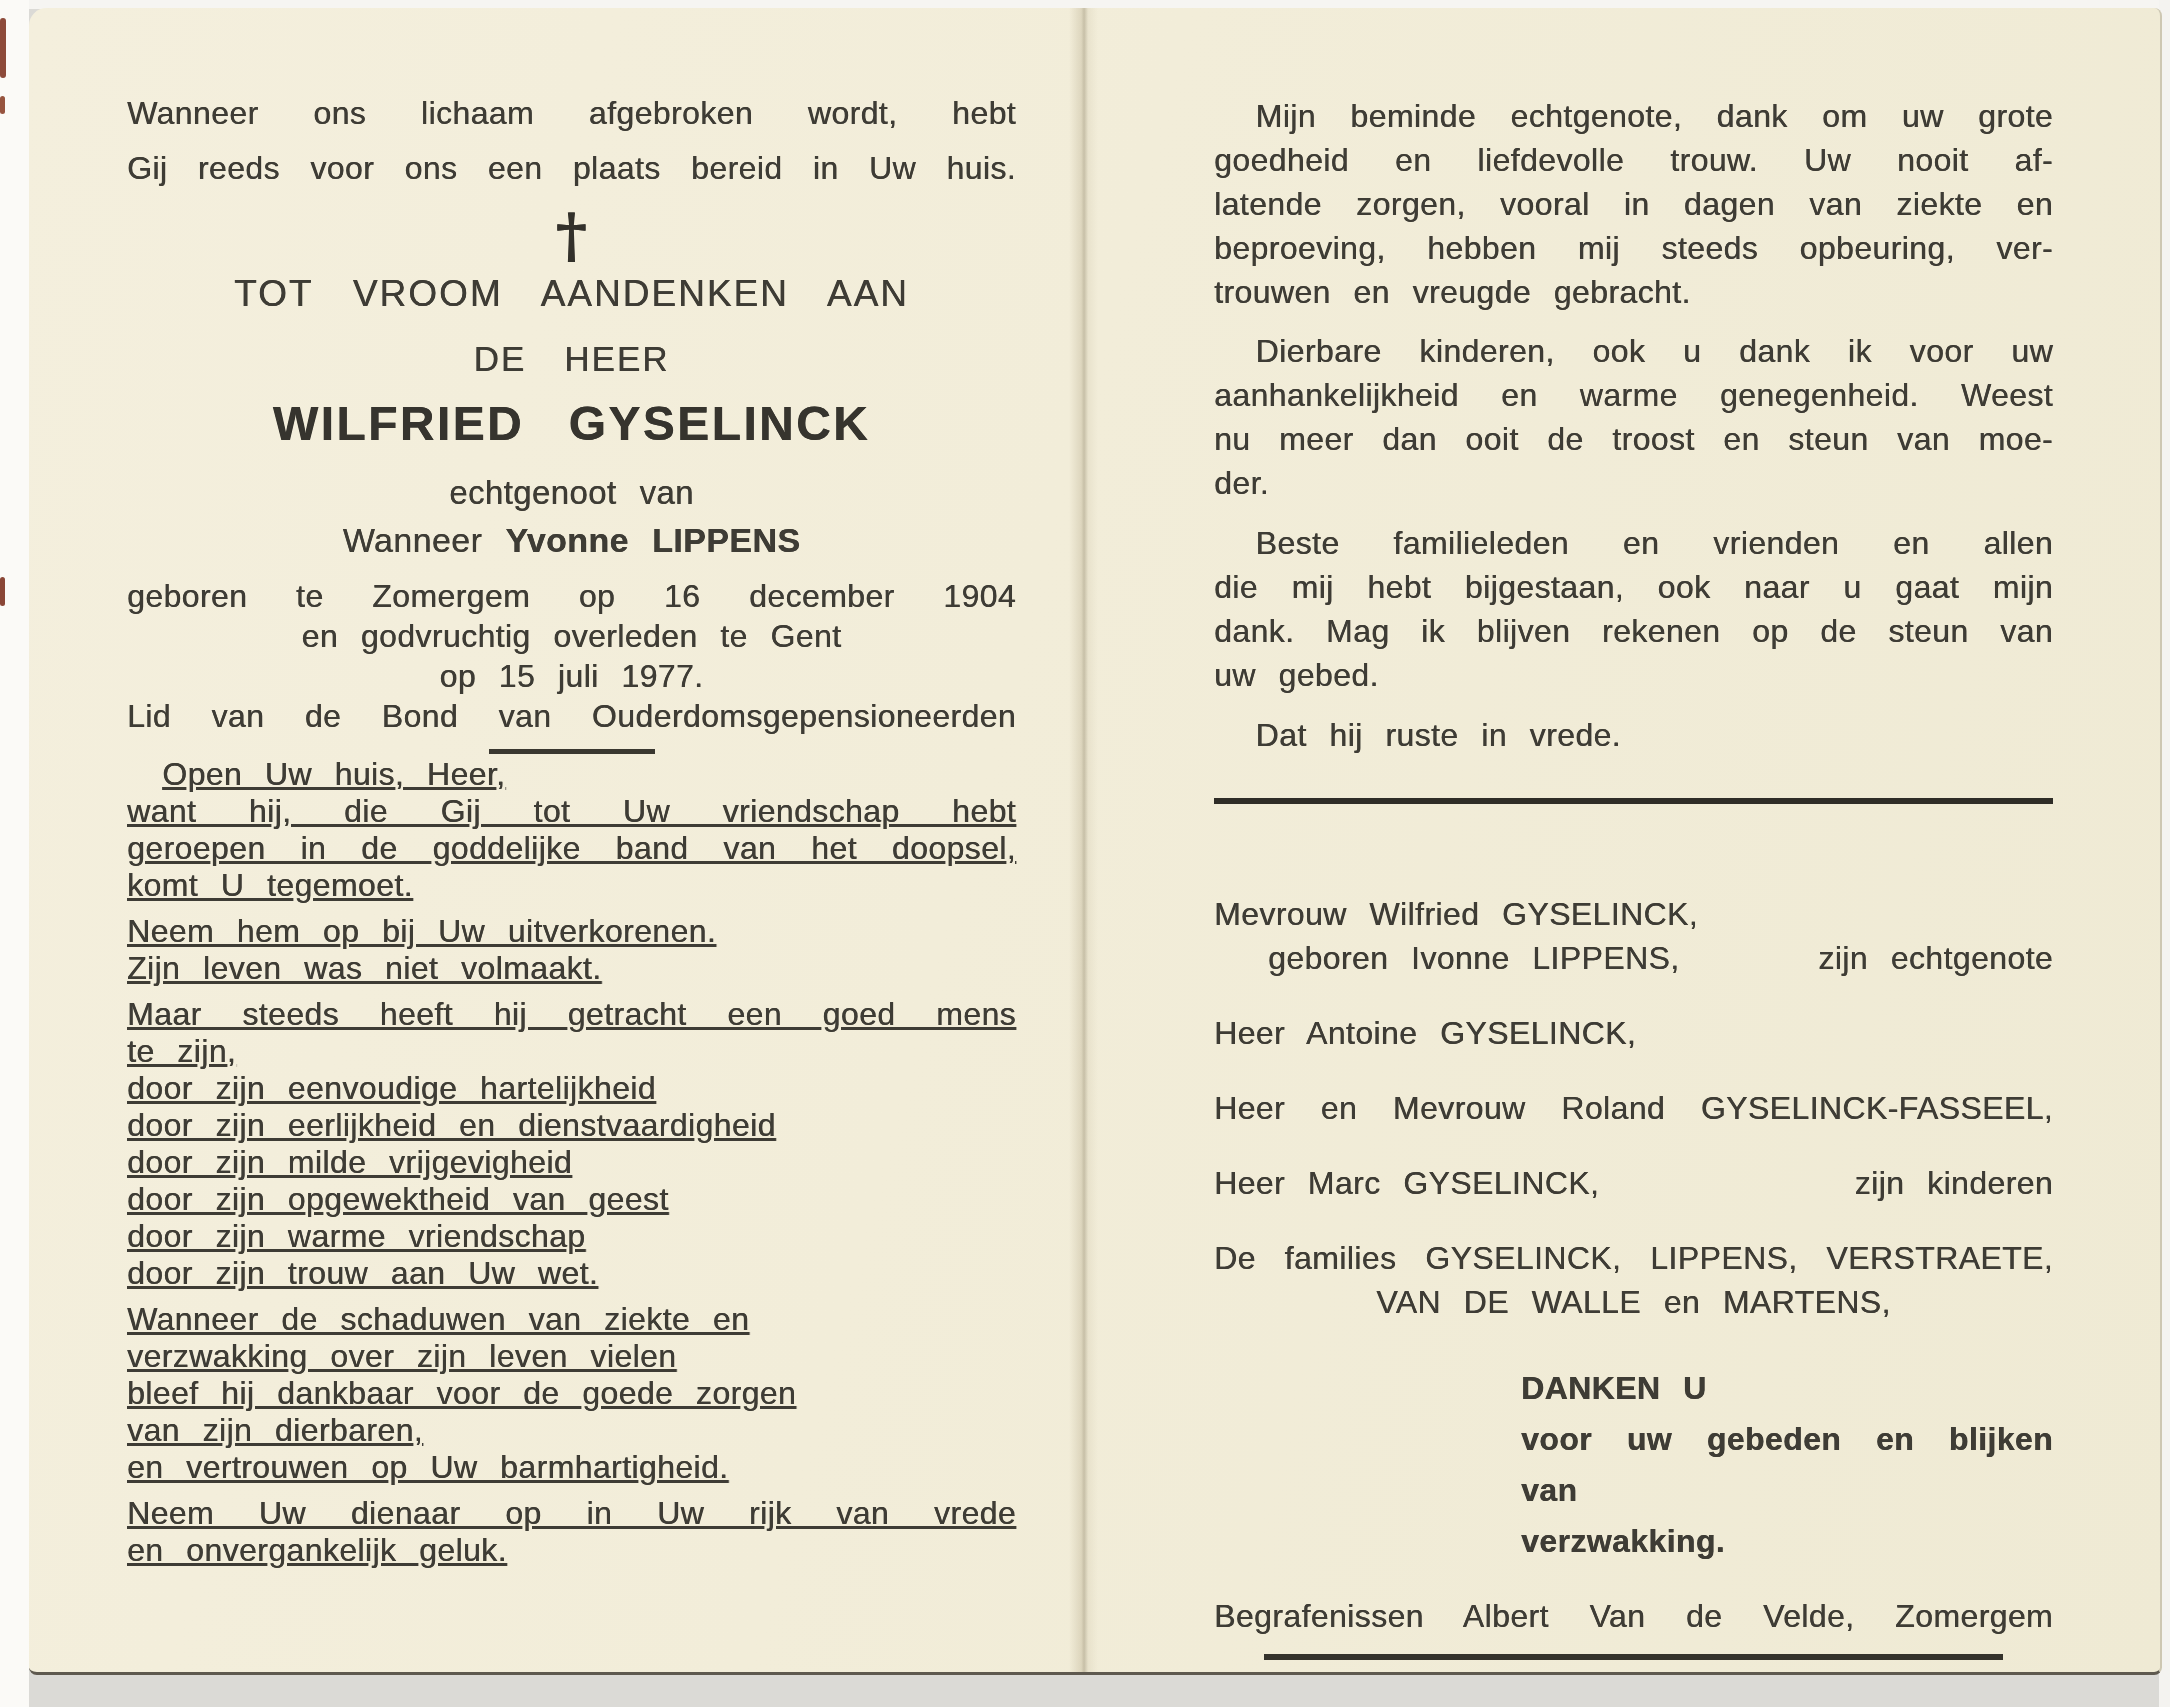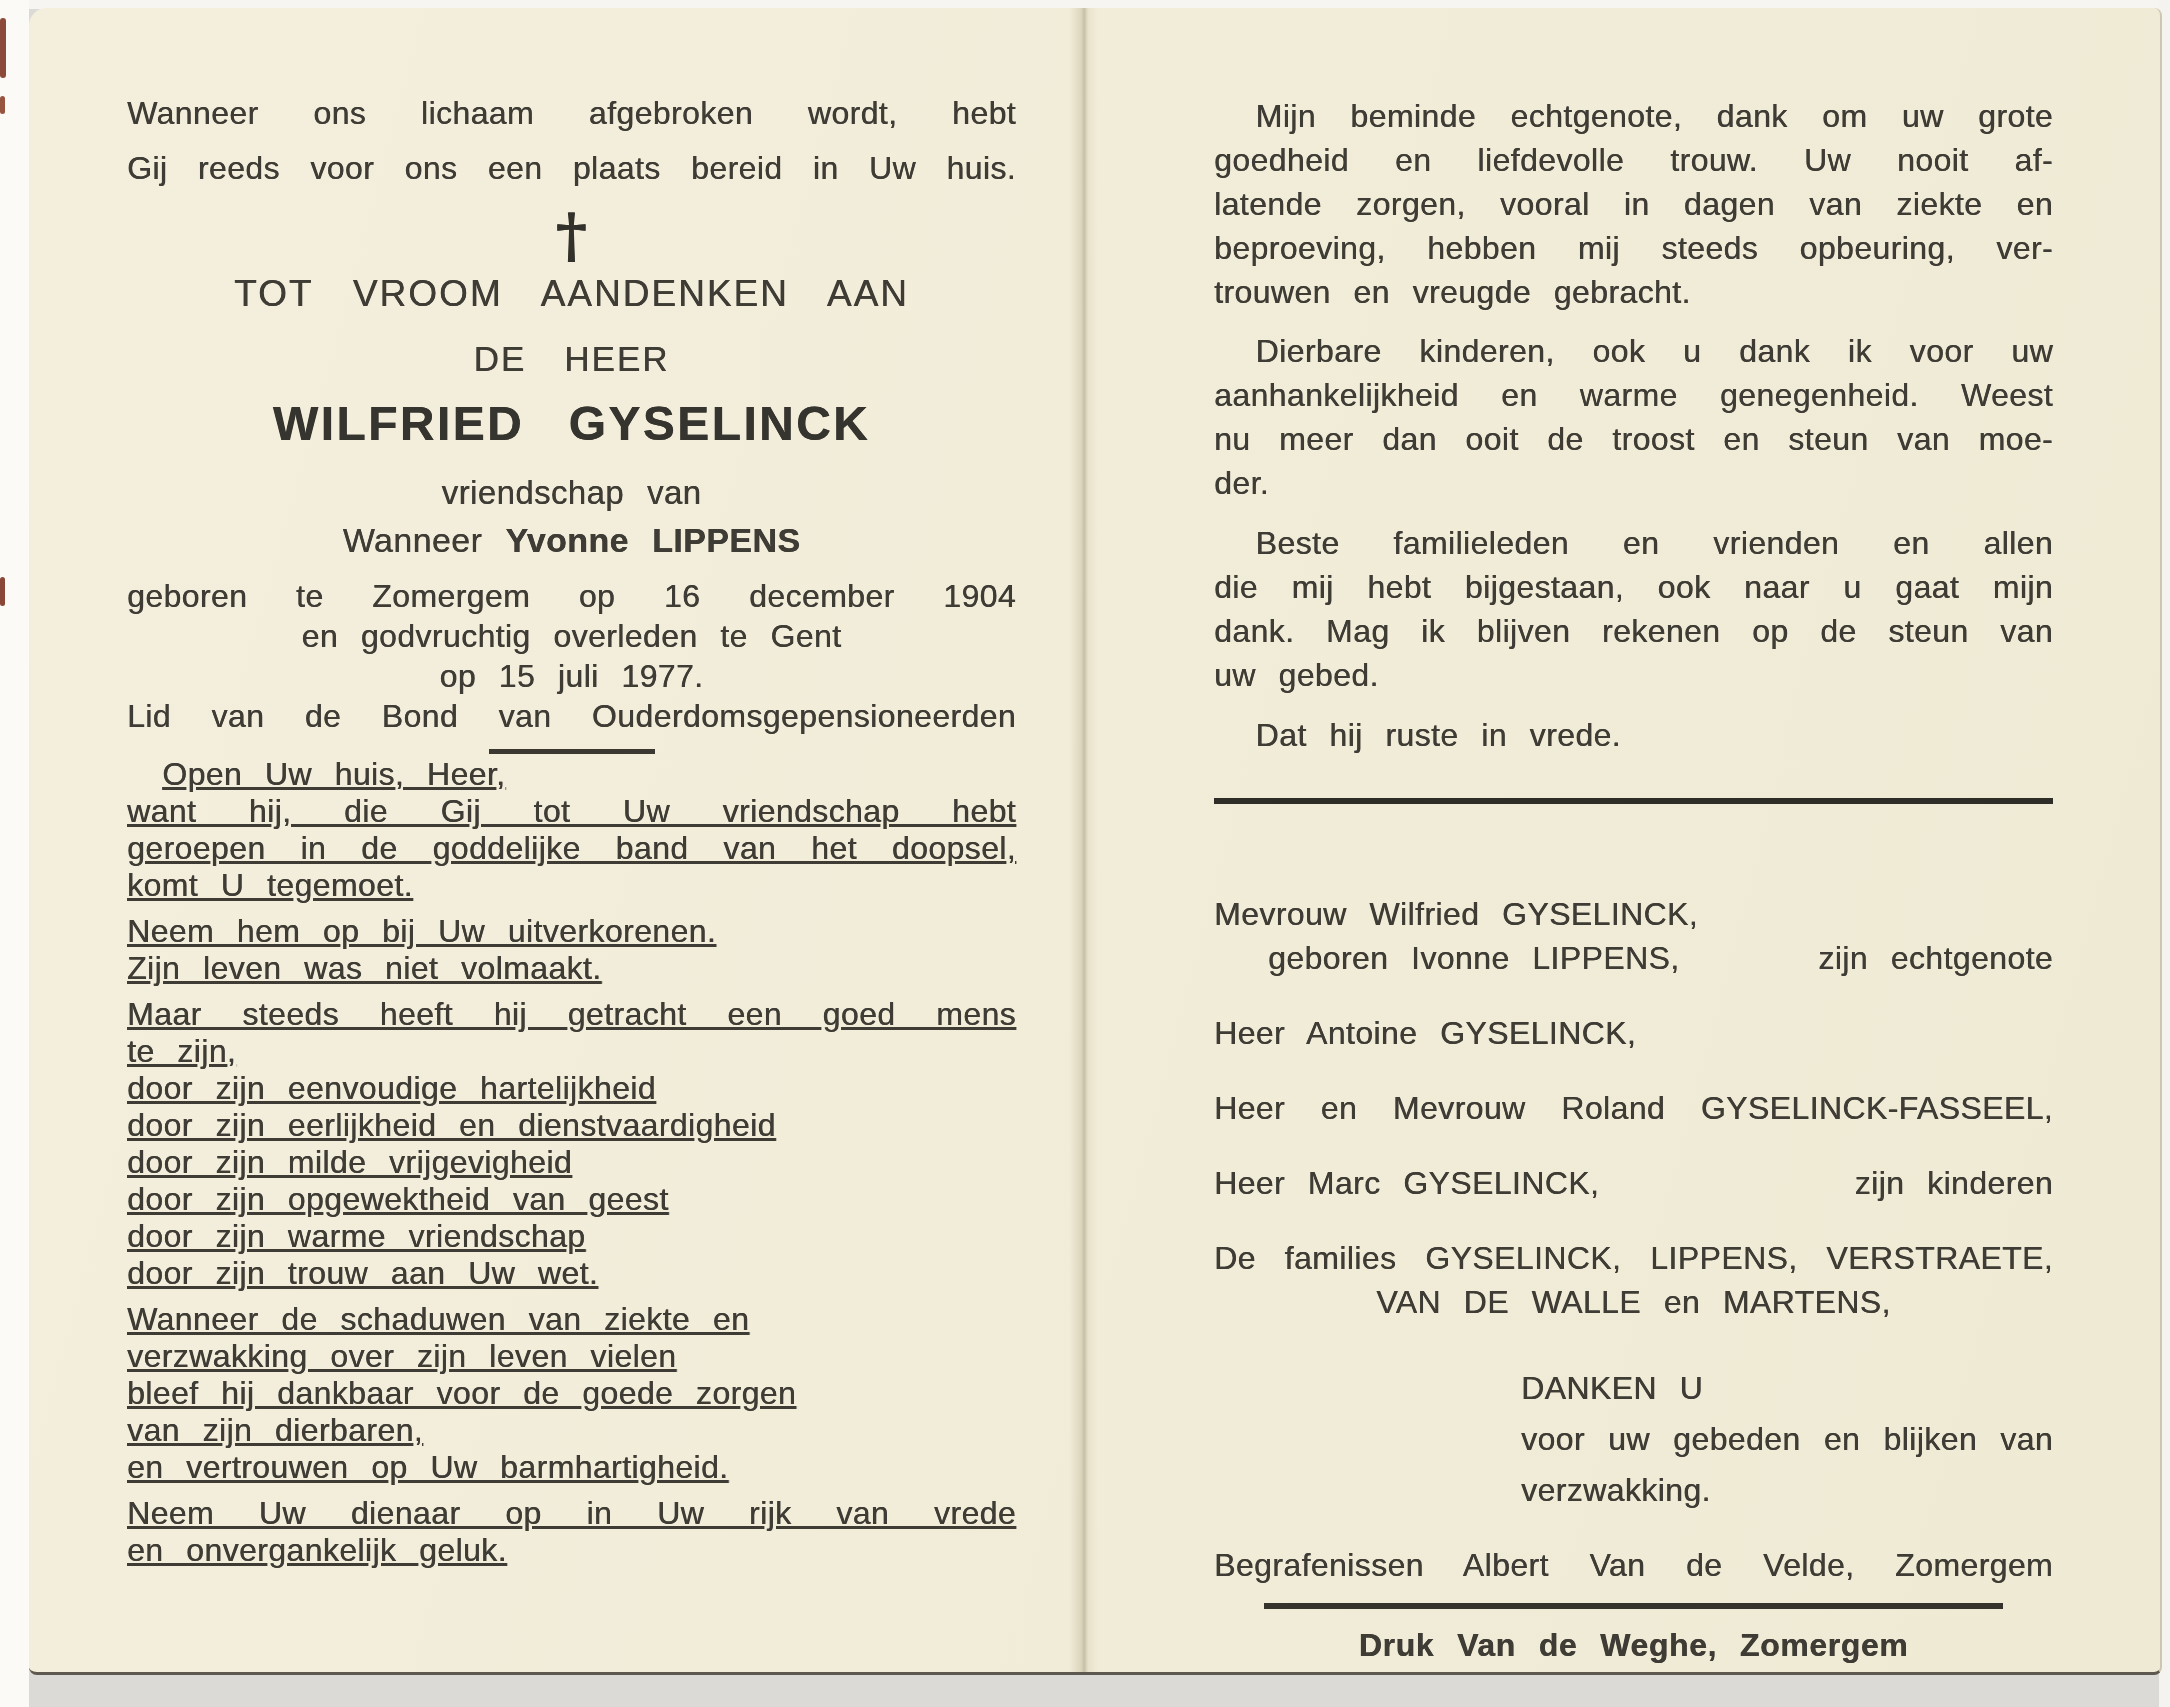--- a/index.html
+++ b/index.html
@@ -64,21 +64,21 @@
   .para{line-height:44px;text-indent:0;}
   .para .first{text-indent:1.3em;}
   .para + .para{margin-top:15.6px;}
   .closing{margin-top:15.6px;line-height:44px;text-indent:1.3em;}
   .rule-wide{height:6.8px;background:#2f2d27;margin-top:41px;}
   .family{margin-top:88px;line-height:44px;}
   .fam-row{display:flex;justify-content:space-between;}
   .fam-ind{margin-left:54px;}
   .fam-gap{margin-top:31px;}
   .fam-center{text-align:center;}
-  .thanks{margin-top:39px;margin-left:307px;font-weight:400;line-height:51px;}
+  .thanks{margin-top:39px;margin-left:307px;font-weight:700;line-height:51px;}
   .funeral{margin-top:27px;line-height:44px;}
   .rule-mid{height:5.9px;background:#35332c;margin:15.6px auto 0;width:88%;}
   .printer{margin-top:13.7px;line-height:44px;text-align:center;font-weight:700;letter-spacing:0.6px;}
 </style>
 </head>
 <body>
 
 <div class="scan-strip-top"></div>
 <div class="scan-strip-left"></div>
 <div class="scan-strip-right"></div>
@@ -95,21 +95,21 @@
       <div class="jline">Gij reeds voor ons een plaats bereid in Uw huis.</div>
     </div>
 
     <div class="cross">†</div>
 
     <div class="h-memorial cline">TOT VROOM AANDENKEN AAN</div>
     <div class="h-heer cline">DE HEER</div>
 
     <div class="name cline">WILFRIED GYSELINCK</div>
 
-    <div class="rel cline">vriendschap van</div>
+    <div class="rel cline">echtgenoot van</div>
     <div class="spouse cline">
       <span>Wanneer</span>
       <span class="b">Yvonne LIPPENS</span>
     </div>
 
     <div class="vitals">
       <div class="jline">geboren te Zomergem op 16 december 1904</div>
       <div class="cline">en godvruchtig overleden te Gent</div>
       <div class="cline">op 15 juli 1977.</div>
     </div>

